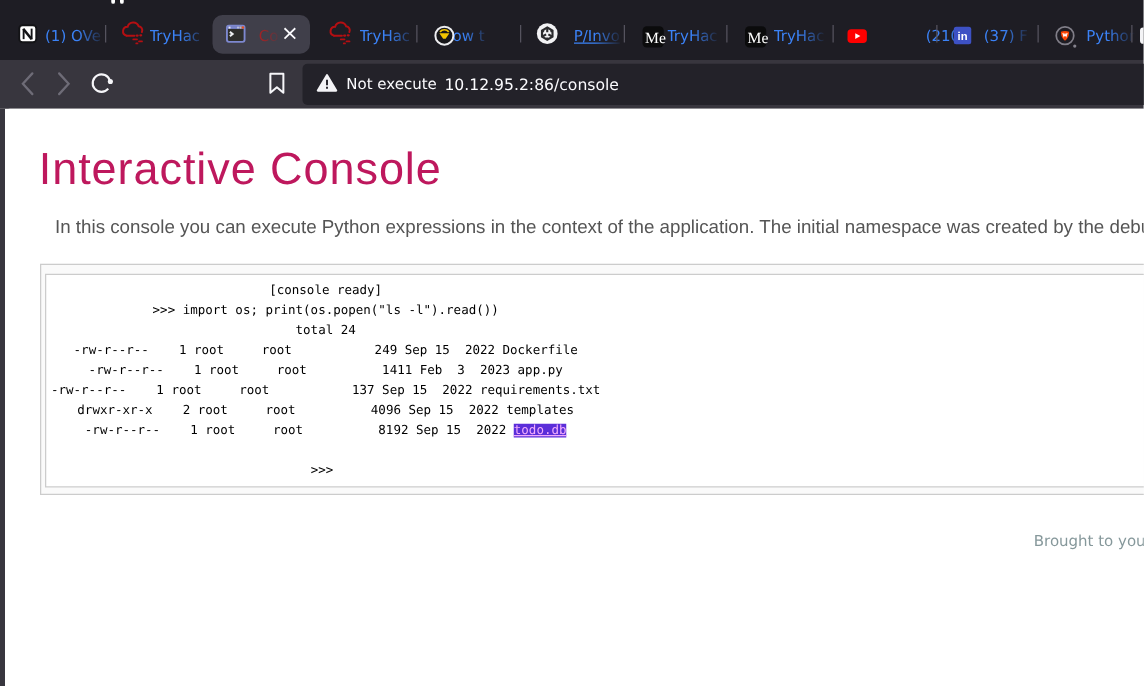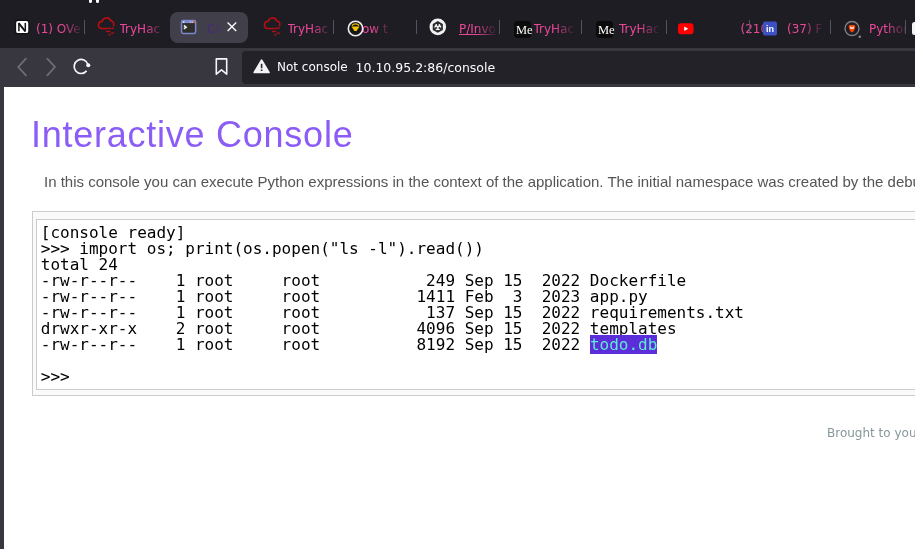--- a/index.html
+++ b/index.html
@@ -5,56 +5,56 @@
   html,body{margin:0;padding:0;}
   body{width:915px;height:549px;overflow:hidden;position:relative;background:#fff;opacity:0.999;
        font-family:"Liberation Sans",sans-serif;}
   .abs{position:absolute;}
   
   #tabbar{left:0;top:0;width:915px;height:48px;background:#1e1d24;}
   #toolbar{left:0;top:48px;width:915px;height:39px;background:#38363e;}
   #framestrip{left:0;top:87px;width:4px;height:462px;background:#38363e;}
   #pagebg{left:4px;top:87px;width:911px;height:462px;background:#fff;border-top-left-radius:4px;}
   .dot{background:#fff;width:3px;height:3px;border-radius:0 0 2px 2px;top:0;}
-  .tabtxt{top:20.5px;height:16px;font-size:12px;line-height:16px;color:#ec4899;font-family:"DejaVu Sans","Liberation Sans",sans-serif;white-space:nowrap;overflow:hidden;
+  .tabtxt{top:20.5px;height:16px;font-size:12px;line-height:16px;color:#3b82f6;font-family:"DejaVu Sans","Liberation Sans",sans-serif;white-space:nowrap;overflow:hidden;
     -webkit-mask-image:linear-gradient(to right,#000 calc(100% - 22px),transparent);
     mask-image:linear-gradient(to right,#000 calc(100% - 22px),transparent);}
   .sep{top:20px;width:1px;height:14px;background:#55535e;}
   #activetab{left:170px;top:11.5px;width:77.5px;height:31px;background:#403f4a;border-radius:8px;}
   #urlfield{left:241.8px;top:51px;width:680px;height:33px;background:#232229;border-radius:4px;}
   #notsecure{left:277px;top:51px;height:33px;line-height:33px;font-size:12px;color:#fbfbfe;font-family:"DejaVu Sans","Liberation Sans",sans-serif;}
   #urltext{left:355.5px;top:51px;height:33px;line-height:33px;font-size:12.5px;color:#fbfbfe;font-family:"DejaVu Sans","Liberation Sans",sans-serif;}
   
-  #h1{left:31px;top:113.5px;font-size:36px;letter-spacing:0.75px;color:#8b5cf6;font-weight:normal;white-space:nowrap;}
+  #h1{left:31px;top:113.5px;font-size:36px;letter-spacing:0.75px;color:#be185d;font-weight:normal;white-space:nowrap;}
   #expl{left:44px;top:172.5px;font-size:15px;color:#555;white-space:nowrap;}
   #consbox{left:31.5px;top:210.5px;width:920px;height:183px;background:#fafafa;border:1px solid #ccc;}
   #consinner{left:36.4px;top:219.4px;width:920px;height:169px;background:#fff;border:1px solid #ccc;}
   #constext{left:40.8px;top:225px;font-family:"DejaVu Sans Mono","Liberation Mono",monospace;
-    font-size:16px;line-height:16px;color:#000;white-space:pre;}
-  #constext .sel{background:#5b2ed9;color:#5eead4;}
+    font-size:10px;line-height:16px;color:#000;white-space:pre;text-align:center;}
+  #constext .sel{background:#5b2ed9;color:#f0abfc;text-decoration:underline;}
   #footer{left:827px;top:425.6px;font-size:12px;color:#86989B;white-space:nowrap;font-family:"DejaVu Sans","Liberation Sans",sans-serif;}
   svg{position:absolute;overflow:visible;}
 </style>
 </head>
 <body>
 <div class="abs" id="tabbar"></div>
 <div class="abs" id="toolbar"></div>
 <div class="abs" id="framestrip"></div>
 <div class="abs" id="pagebg"></div>
 
 <div class="abs dot" style="left:89px;"></div>
 <div class="abs dot" style="left:96px;"></div>
 
 <div class="abs" id="activetab"></div>
 
 <div id="icons"></div>
 
 <span class="abs tabtxt" style="left:36px;width:48px;">(1) OVe</span>
 <span class="abs tabtxt" style="left:119.5px;width:46px;">TryHac</span>
-<span class="abs tabtxt" style="left:207px;width:19px;color:#4c1d95;">Co</span>
+<span class="abs tabtxt" style="left:207px;width:19px;color:#b91c1c;">Co</span>
 <span class="abs tabtxt" style="left:287.5px;width:45px;">TryHac</span>
 <span class="abs tabtxt" style="left:353px;width:40px;">How t</span>
 <span class="abs tabtxt" style="left:459px;width:39px;text-decoration:underline;">P/Invo</span>
 <span class="abs tabtxt" style="left:533.5px;width:42px;">TryHac</span>
 <span class="abs tabtxt" style="left:619px;width:42px;">TryHac</span>
 <span class="abs tabtxt" style="left:704.5px;width:40px;margin-left:36px;">(2109</span>
 <span class="abs tabtxt" style="left:787px;width:38px;">(37) F</span>
 <span class="abs tabtxt" style="left:869px;width:39px;">Python</span>
 
 <div class="abs sep" style="left:84px;"></div>
@@ -63,22 +63,22 @@
 <div class="abs sep" style="left:499px;"></div>
 <div class="abs sep" style="left:580.5px;"></div>
 <div class="abs sep" style="left:665.7px;"></div>
 <div class="abs sep" style="left:748.6px;"></div>
 <div class="abs sep" style="left:830px;"></div>
 <div class="abs sep" style="left:904.5px;"></div>
 
 <div class="abs" style="left:912px;top:21.5px;width:3px;height:13.5px;background:#f4f4f6;border-radius:2.5px 0 0 2.5px;"></div>
 
 <div class="abs" id="urlfield"></div>
-<span class="abs" id="notsecure">Not console</span>
-<span class="abs" id="urltext">10.10.95.2:86/console</span>
+<span class="abs" id="notsecure">Not execute</span>
+<span class="abs" id="urltext">10.12.95.2:86/console</span>
 
 <div class="abs" id="h1">Interactive Console</div>
 <div class="abs" id="expl">In this console you can execute Python expressions in the context of the application.  The initial namespace was created by the debugger automatically.</div>
 <div class="abs" id="consbox"></div>
 <div class="abs" id="consinner"></div>
 <div class="abs" id="constext">[console ready]
 &gt;&gt;&gt; import os; print(os.popen("ls -l").read())
 total 24
 -rw-r--r--    1 root     root           249 Sep 15  2022 Dockerfile
 -rw-r--r--    1 root     root          1411 Feb  3  2023 app.py

